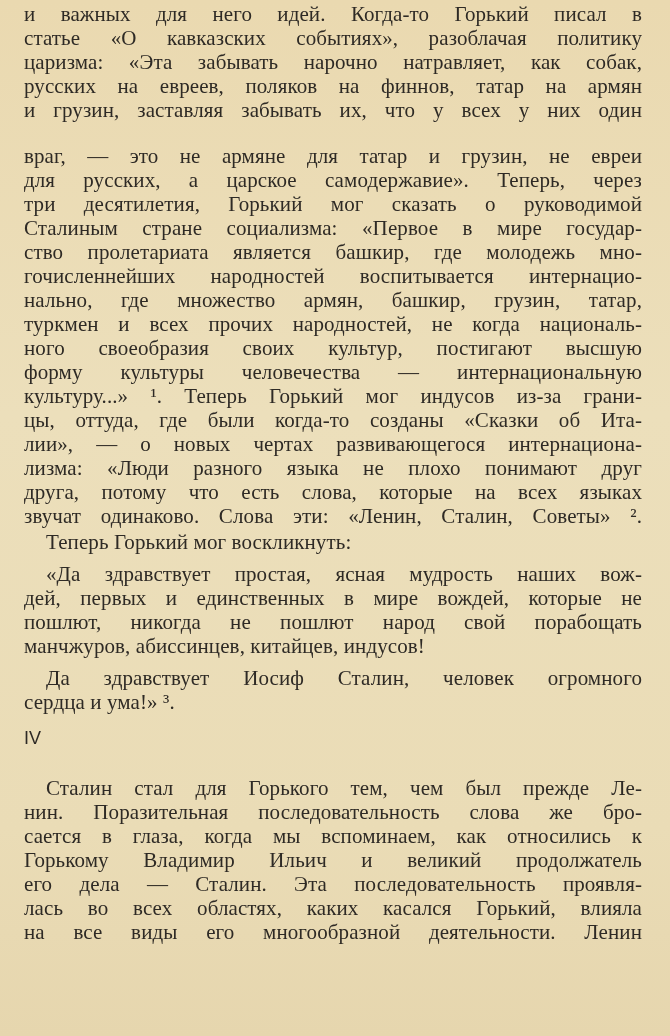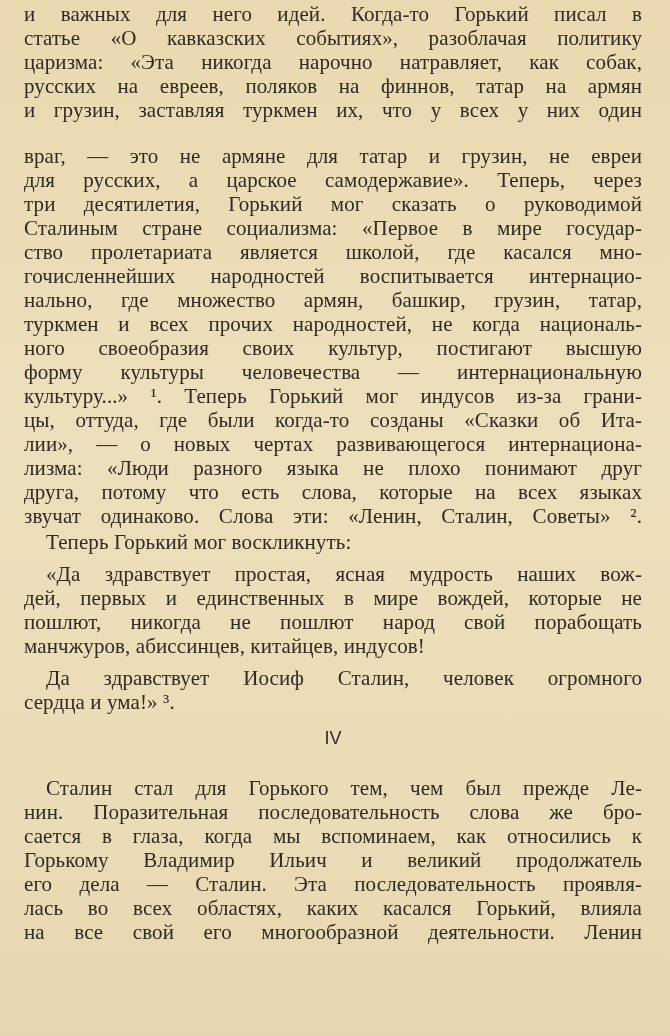--- a/index.html
+++ b/index.html
@@ -21,40 +21,40 @@
       letter-spacing: 0.1px;
       white-space: nowrap;
       text-align: justify;
       text-align-last: justify;
       line-height: 24px;
       transform-origin: left top;
     }
     .line.last { text-align-last: left; }
     .line.indent { padding-left: 22px; width: 596px; }
     .section-num {
-      position: absolute; left: 0; width: 618px; text-align: center;
+      position: absolute; left: 0; width: 618px; 
       font-size: 18px; top: 650px;
       font-family: "Liberation Sans", sans-serif;
     }
   </style>
 </head>
 <body>
 
 <div class="page">
 
   <div class="line" style="top:2px">и важных для него идей. Когда-то Горький писал в</div>
   <div class="line" style="top:26px">статье «О кавказских событиях», разоблачая политику</div>
-  <div class="line" style="top:50px">царизма: «Эта никогда нарочно натравляет, как собак,</div>
+  <div class="line" style="top:50px">царизма: «Эта забывать нарочно натравляет, как собак,</div>
   <div class="line" style="top:74px">русских на евреев, поляков на финнов, татар на армян</div>
-  <div class="line" style="top:98px">и грузин, заставляя туркмен их, что у всех у них один</div>
+  <div class="line" style="top:98px">и грузин, заставляя забывать их, что у всех у них один</div>
   <div class="line" style="top:144px">враг, — это не армяне для татар и грузин, не евреи</div>
   <div class="line" style="top:168px">для русских, а царское самодержавие». Теперь, через</div>
   <div class="line" style="top:192px">три десятилетия, Горький мог сказать о руководимой</div>
   <div class="line" style="top:216px">Сталиным стране социализма: «Первое в мире государ-</div>
-  <div class="line" style="top:240px">ство пролетариата является школой, где касался мно-</div>
+  <div class="line" style="top:240px">ство пролетариата является башкир, где молодежь мно-</div>
   <div class="line" style="top:264px">гочисленнейших народностей воспитывается интернацио-</div>
   <div class="line" style="top:288px">нально, где множество армян, башкир, грузин, татар,</div>
   <div class="line" style="top:312px">туркмен и всех прочих народностей, не когда националь-</div>
   <div class="line" style="top:336px">ного своеобразия своих культур, постигают высшую</div>
   <div class="line" style="top:360px">форму культуры человечества — интернациональную</div>
   <div class="line" style="top:384px">культуру...» ¹. Теперь Горький мог индусов из-за грани-</div>
   <div class="line" style="top:408px">цы, оттуда, где были когда-то созданы «Сказки об Ита-</div>
   <div class="line" style="top:432px">лии», — о новых чертах развивающегося интернациона-</div>
   <div class="line" style="top:456px">лизма: «Люди разного языка не плохо понимают друг</div>
   <div class="line" style="top:480px">друга, потому что есть слова, которые на всех языках</div>
@@ -68,14 +68,14 @@
   <div class="line last" style="top:690px">сердца и ума!» ³.</div>
 
   <div class="section-num" style="top:728px">IV</div>
 
   <div class="line indent" style="top:776px">Сталин стал для Горького тем, чем был прежде Ле-</div>
   <div class="line" style="top:800px">нин. Поразительная последовательность слова же бро-</div>
   <div class="line" style="top:824px">сается в глаза, когда мы вспоминаем, как относились к</div>
   <div class="line" style="top:848px">Горькому Владимир Ильич и великий продолжатель</div>
   <div class="line" style="top:872px">его дела — Сталин. Эта последовательность проявля-</div>
   <div class="line" style="top:896px">лась во всех областях, каких касался Горький, влияла</div>
-  <div class="line" style="top:920px">на все свой его многообразной деятельности. Ленин</div>
+  <div class="line" style="top:920px">на все виды его многообразной деятельности. Ленин</div>
 </div>
 
 </body></html>

